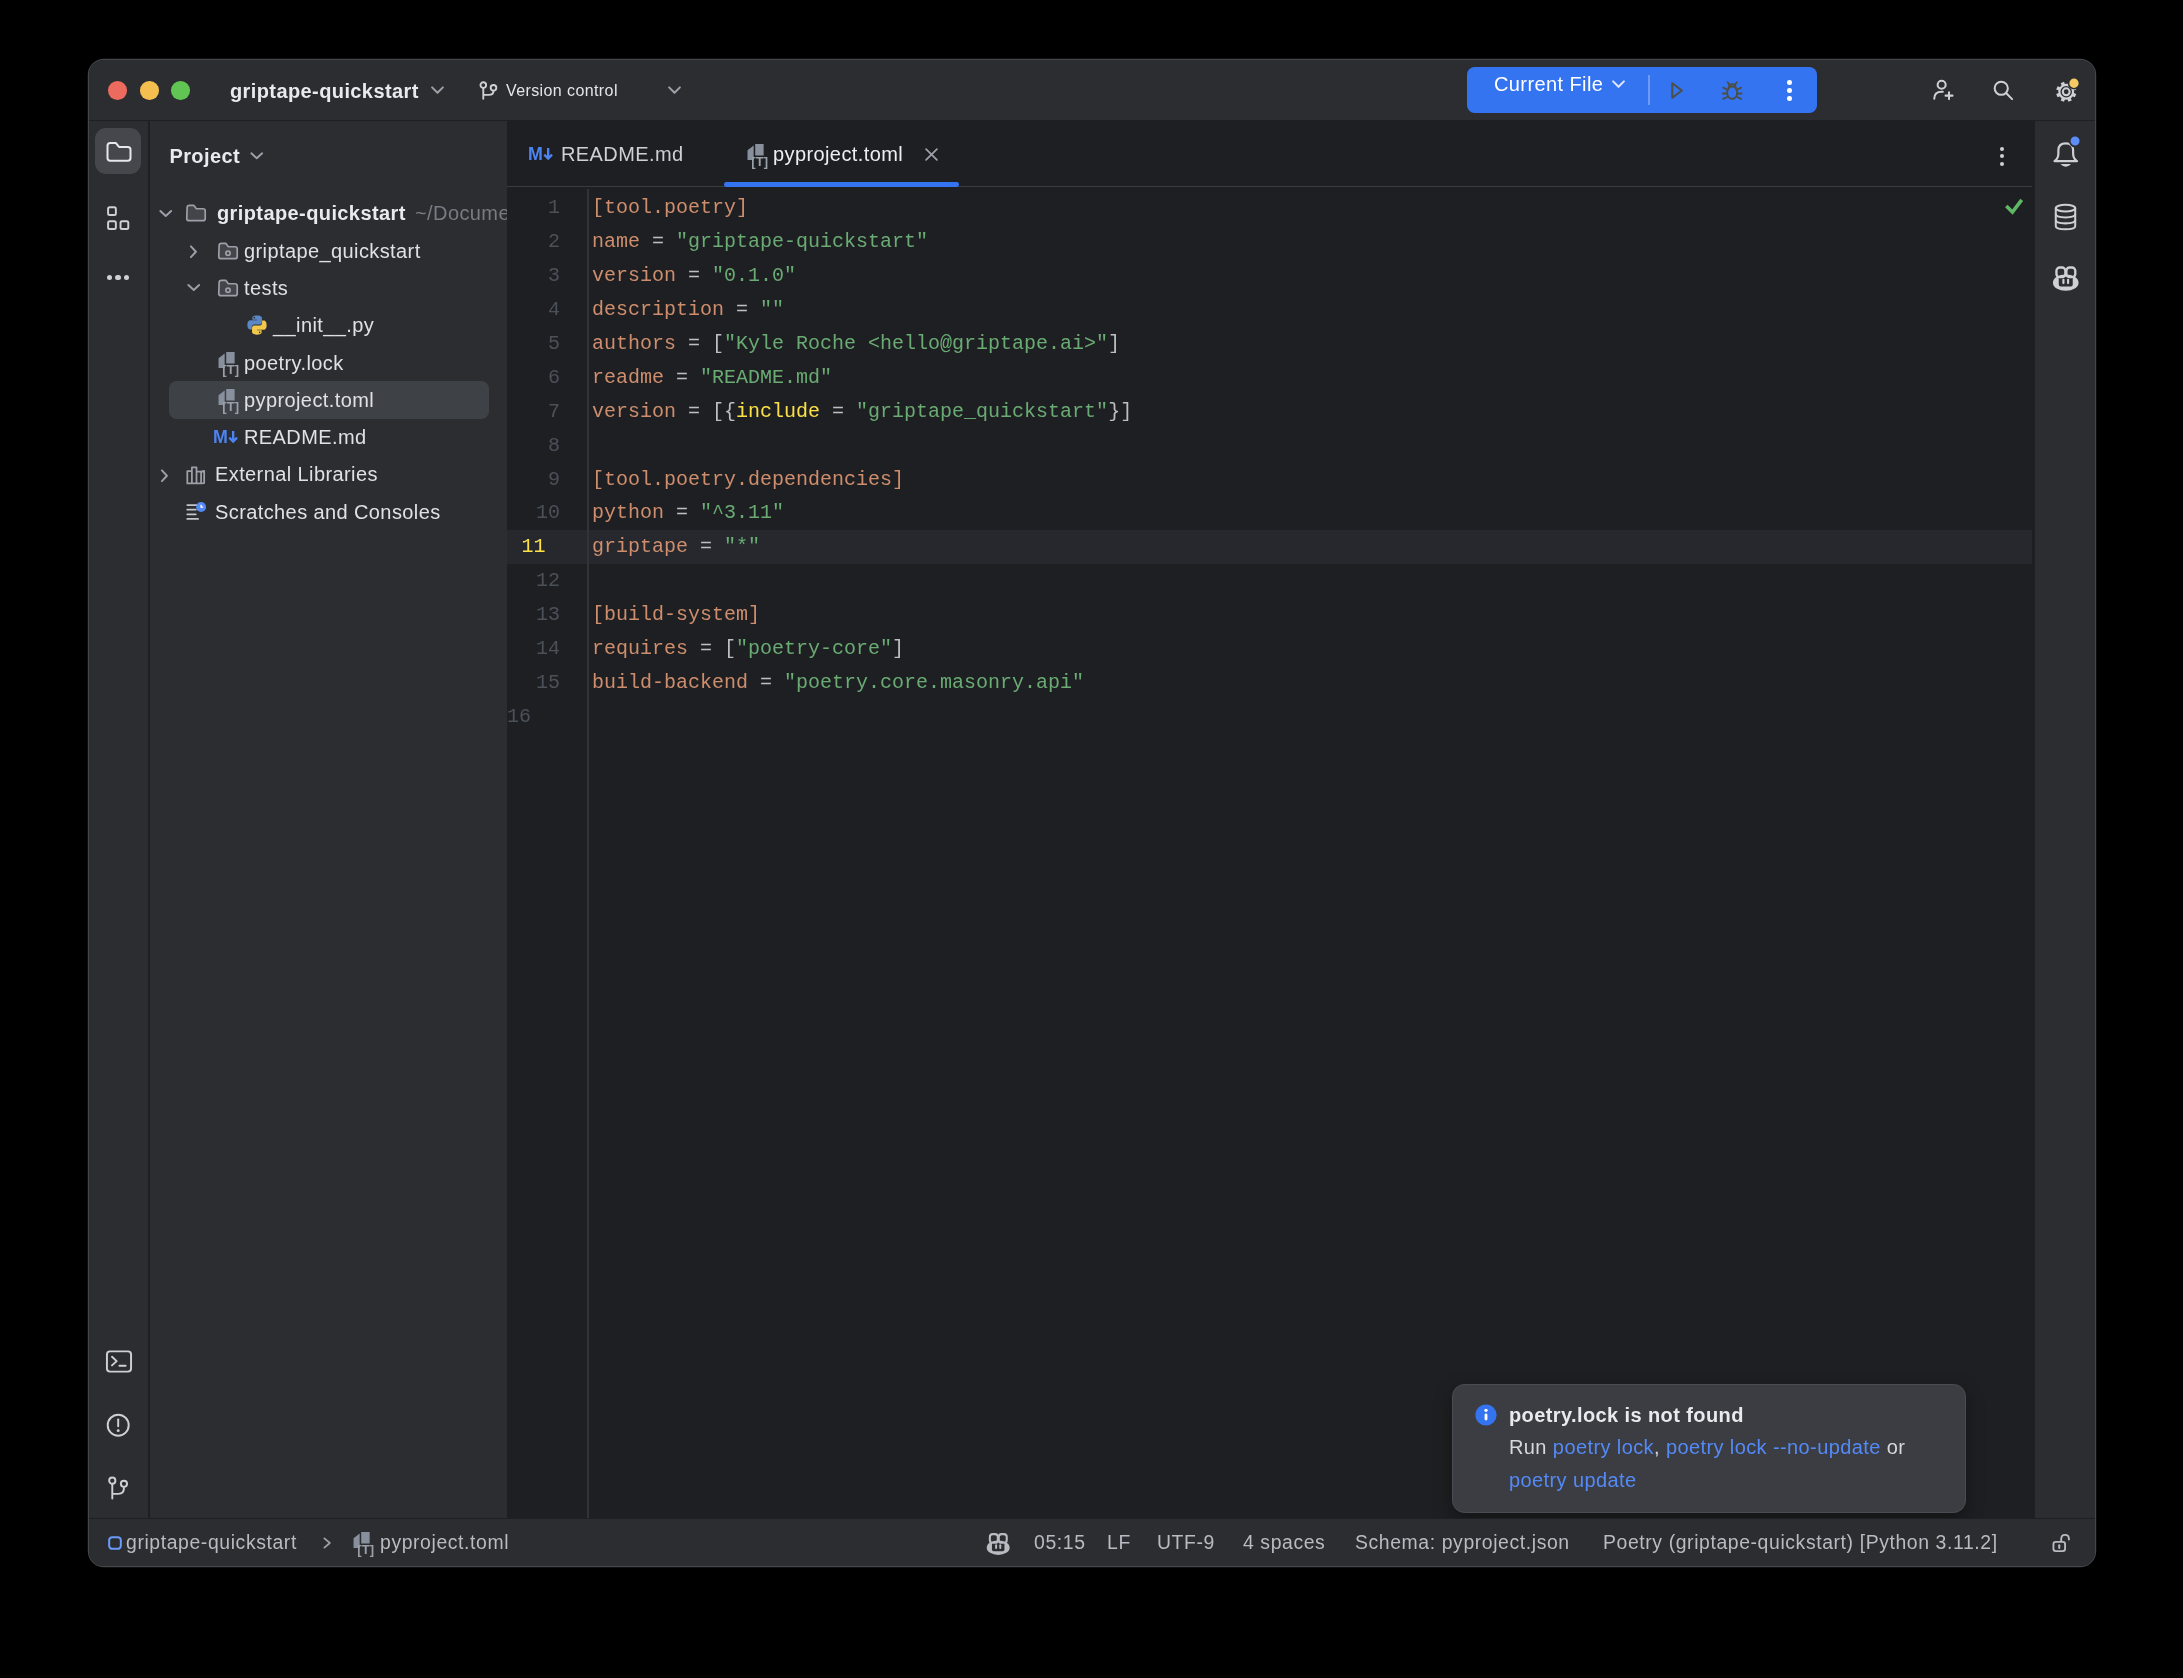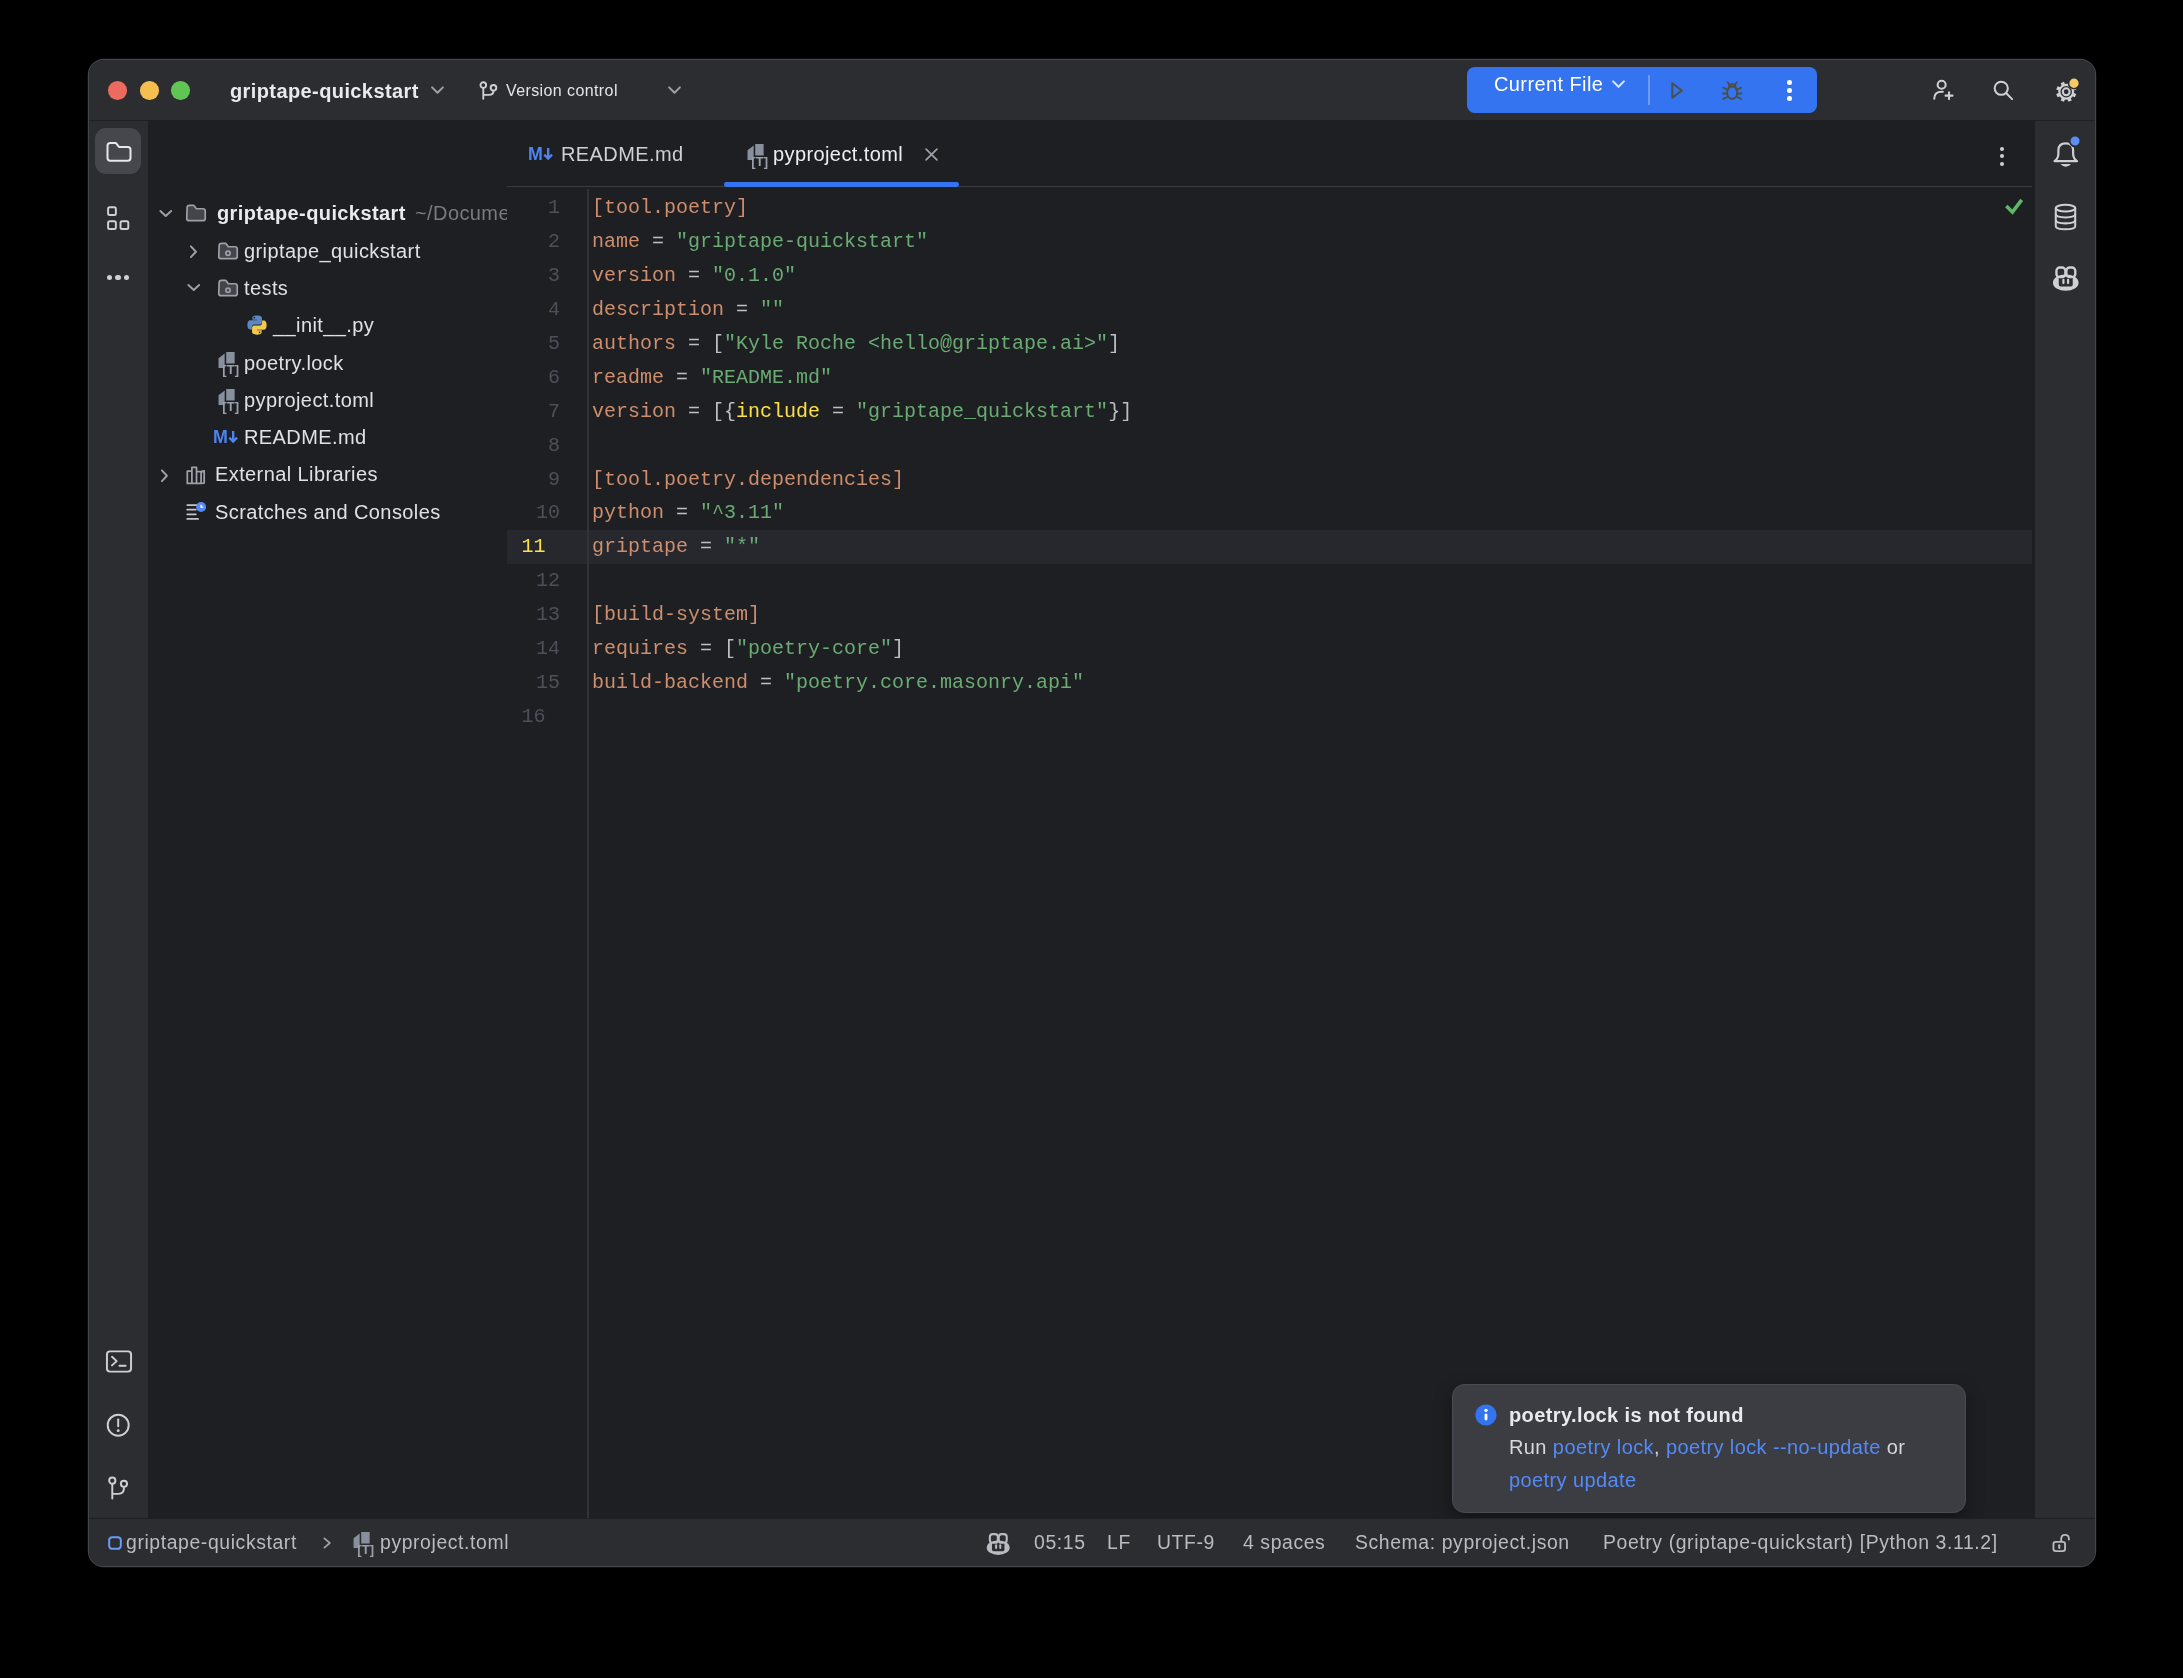--- a/index.html
+++ b/index.html
@@ -97,20 +97,27 @@
       </g>
 <circle cx="17" cy="24" r="1.9" fill="#ced0d6"></circle>
     </svg>
 <svg style="left:17px;top:1416px" width="25" height="26.4" viewBox="0 0 32 34">
 <g fill="none" stroke="#ced0d6" stroke-width="2.5" stroke-linecap="round">
 <circle cx="8" cy="6" r="4"></circle>
         <circle cx="23" cy="10" r="4"></circle>
 <path d="M8 10.2 V29 M8 23 h8 q7 0 7-7.5"></path>
       </g>
     </svg>
+<div class="a" style="left:61px;top:61px;width:357px;height:1397px;background:#2b2d30;overflow:hidden">
+<div class="t" style="left:19.4px;top:25px;font-weight:700;color:#e8eaed">Project</div>
+<svg style="left:99px;top:29.5px" width="15.5" height="10" viewBox="0 0 20 13">
+        <polyline points="3,3 10,9.5 17,3" fill="none" stroke="#9da0a8" stroke-width="2.5" stroke-linecap="round" stroke-linejoin="round"></polyline>
+      </svg>
+<div class="a" style="left:18.6px;top:260px;width:320px;height:38px;border-radius:7.8px;background:#3e4145"></div>
+</div>
 <div class="a" style="left:61px;top:61px;width:357px;height:1397px;overflow:hidden">
       <svg style="left:7.8px;top:88px" width="15.5" height="10" viewBox="0 0 20 13">
         <polyline points="3,2.5 10,9 17,2.5" fill="none" stroke="#9da0a8" stroke-width="2.5" stroke-linecap="round" stroke-linejoin="round"></polyline>
       </svg>
       <svg style="left:35px;top:82px" width="22" height="20" viewBox="0 0 28 26">
         <path d="M2.5 6 q0-3 3-3 h5.5 l3.5 4.5 h8.5 q3 0 3 3 v9.5 q0 3 -3 3 h-18 q-3 0 -3-3 z" fill="#43454a" stroke="#9da0a8" stroke-width="2.2" stroke-linejoin="round"></path>
       </svg>
       <div class="t" style="left:67px;top:82px;font-weight:700;color:#e8eaed">griptape-quickstart</div>
       <div class="t" style="left:265px;top:82px;color:#787b82">~/Docume</div>
       <svg style="left:39px;top:123px" width="10" height="15.5" viewBox="0 0 13 20">
@@ -215,21 +222,21 @@
 <div class="m" style="left:85px;top:382px"><span style="color:#ce8e6d">python</span><span style="color:#bcbec4"> = </span><span style="color:#6aab73">"^3.11"</span></div>
 <div class="m" style="left:0;top:416px;width:53px;text-align:center;color:#fde047">11</div>
 <div class="m" style="left:85px;top:416px"><span style="color:#ce8e6d">griptape</span><span style="color:#bcbec4"> = </span><span style="color:#6aab73">"*"</span></div>
 <div class="m" style="left:0;top:450px;width:53px;text-align:right;color:#4b5059">12</div>
 <div class="m" style="left:0;top:484px;width:53px;text-align:right;color:#4b5059">13</div>
 <div class="m" style="left:85px;top:484px"><span style="color:#ce8e6d">[build-system]</span></div>
 <div class="m" style="left:0;top:518px;width:53px;text-align:right;color:#4b5059">14</div>
 <div class="m" style="left:85px;top:518px"><span style="color:#ce8e6d">requires</span><span style="color:#bcbec4"> = </span><span style="color:#bcbec4">[</span><span style="color:#6aab73">"poetry-core"</span><span style="color:#bcbec4">]</span></div>
 <div class="m" style="left:0;top:552px;width:53px;text-align:right;color:#4b5059">15</div>
 <div class="m" style="left:85px;top:552px"><span style="color:#ce8e6d">build-backend</span><span style="color:#bcbec4"> = </span><span style="color:#6aab73">"poetry.core.masonry.api"</span></div>
-<div class="m" style="left:0;top:586px;width:53px;text-align:center;color:#4b5059">16</div>
+<div class="m" style="left:0;top:586px;width:53px;text-align:left;color:#4b5059">16</div>
 <div class="a" style="left:945px;top:1263px;width:514px;height:129px;background:#3b3d42;border:0.8px solid #4a4c52;border-radius:12.4px;box-shadow:0 6.2px 18.6px rgba(0,0,0,.35)"></div>
 <svg style="left:968px;top:1283px" width="22" height="22" viewBox="0 0 28 28">
         <circle cx="14" cy="14" r="13.5" fill="#3574f0"></circle>
         <rect x="12.2" y="12" width="3.6" height="9" rx="1.8" fill="#fff"></rect>
         <circle cx="14" cy="8" r="2.1" fill="#fff"></circle>
       </svg>
 <div class="t" style="left:1002px;top:1284px;font-weight:700;color:#e8eaed">poetry.lock is not found</div>
 <div class="t" style="left:1002px;top:1316px;color:#d6d8dd">Run <span style="color:#548af7">poetry lock</span>, <span style="color:#548af7">poetry lock --no-update</span> or</div>
 <div class="t" style="left:1002px;top:1349px;color:#548af7">poetry update</div>
 </div>

